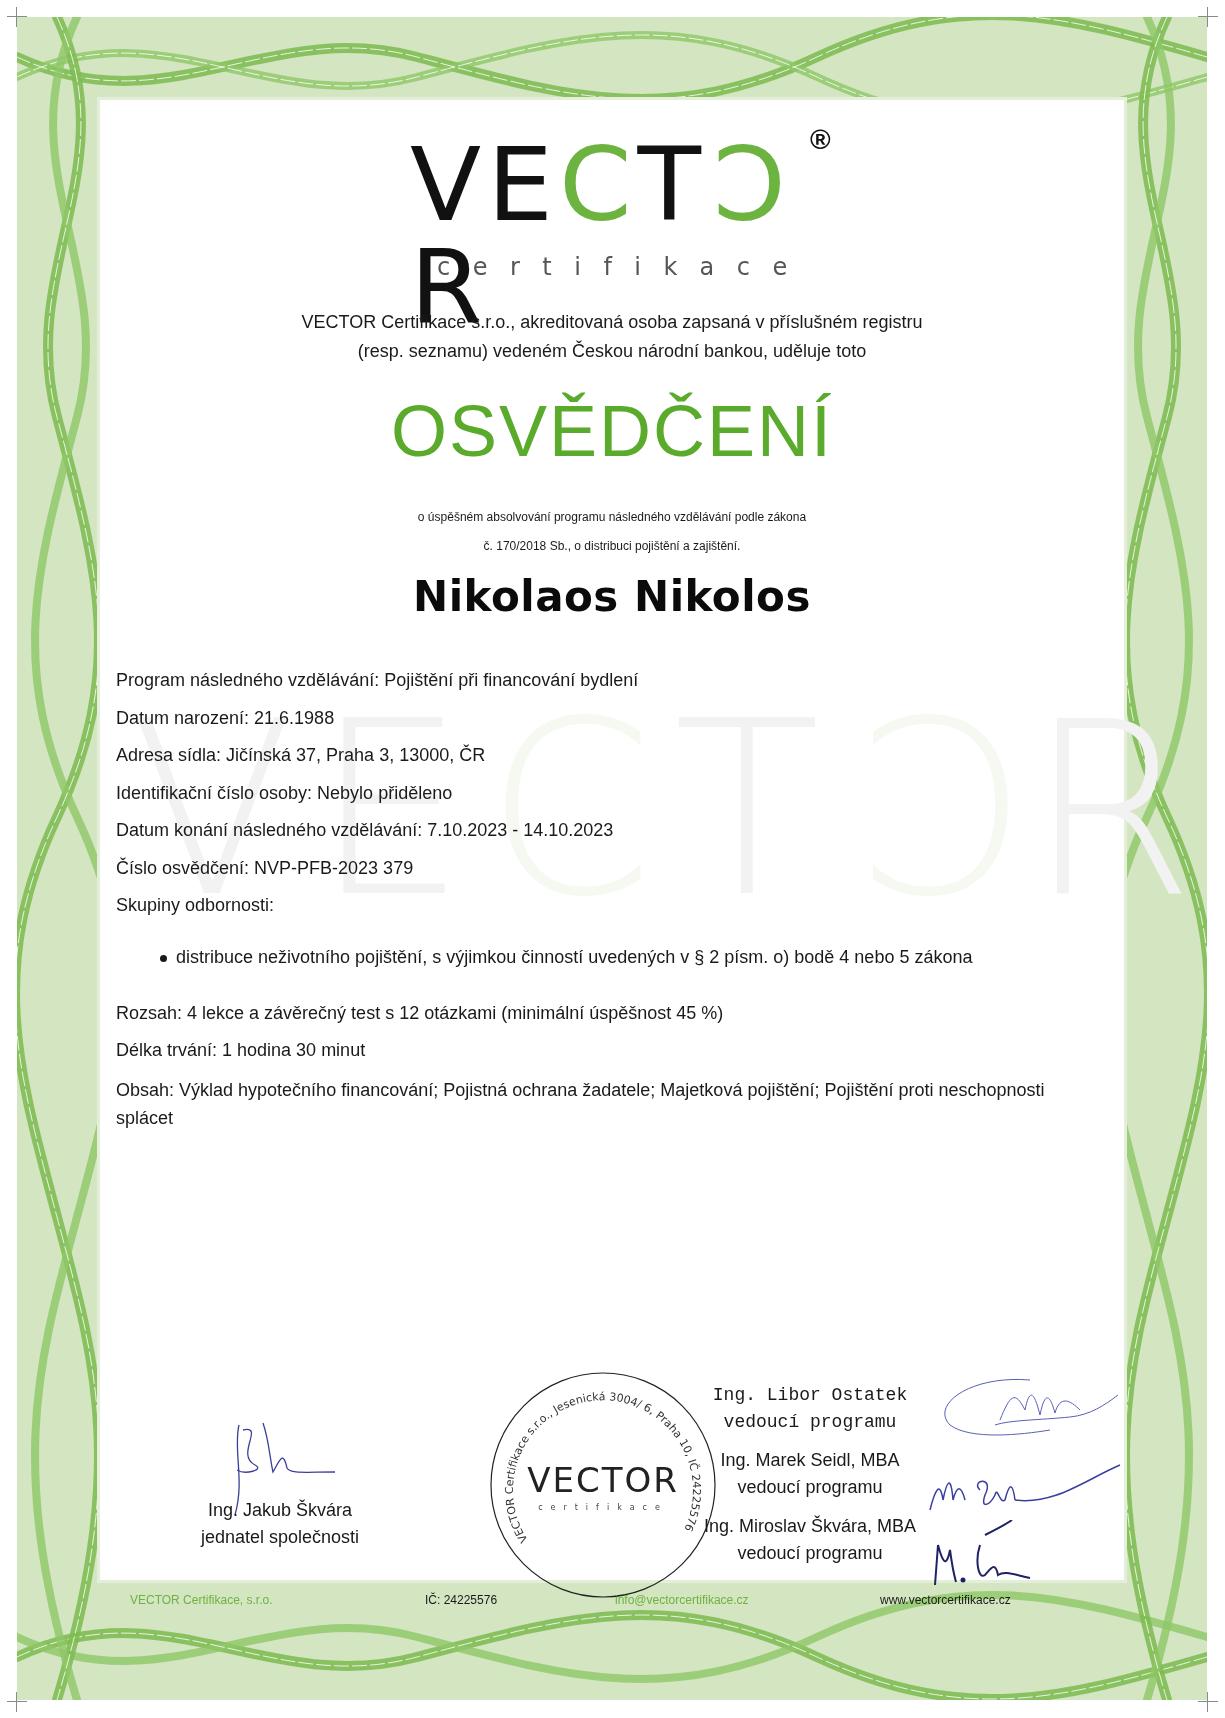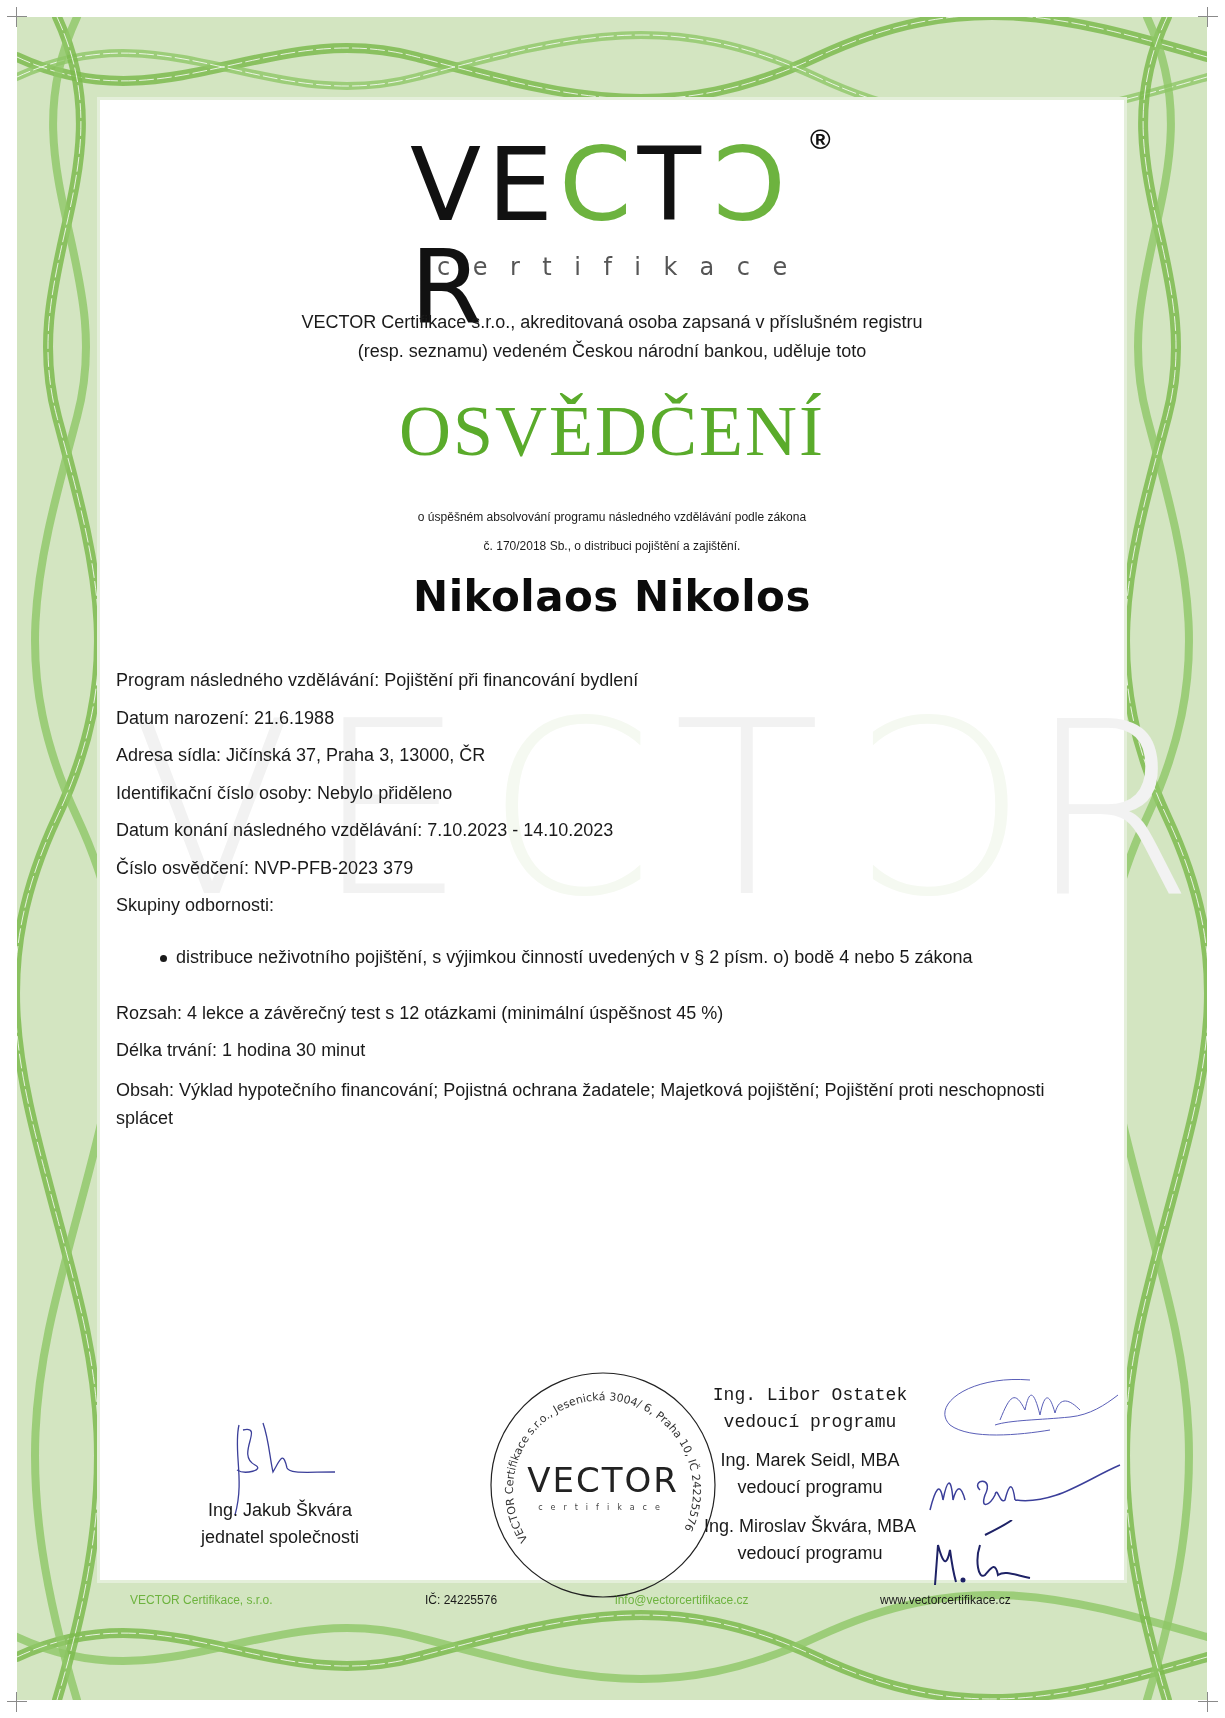--- a/index.html
+++ b/index.html
@@ -43,21 +43,21 @@
   .logo-word .mirror { transform: scaleX(-1); }
   .reg-mark { position: absolute; left: 400px; top: -8px; font-size: 28px; font-weight: 700; color: #111; }
   .logo-sub {
     position: absolute; left: 27px; top: 121px; width: 400px;
     font-family: "DejaVu Sans", sans-serif; font-size: 24px; letter-spacing: 22.5px; color: #555;
   }
 
   .center { position: absolute; left: 100px; width: 1024px; text-align: center; }
   .intro { top: 308px; font-size: 18px; line-height: 29px; color: #1a1a1a; text-align: center; }
   .title {
-    top: 395px; font-family: Liberation Serif, serif; font-size: 72px; font-weight: 300;
+    top: 395px; font-family: Liberation Sans, sans-serif; font-size: 72px; font-weight: 300;
     color: #5aab2b; letter-spacing: 2px; line-height: 1;
   }
   .subtitle { top: 503px; font-size: 12px; line-height: 29px; }
   .recipient { top: 572px; font-family: "DejaVu Sans", sans-serif; font-size: 42px; font-weight: 700; color: #0b0b0b; letter-spacing: 0.5px; }
 
   .details { position: absolute; left: 116px; top: 668px; width: 980px; font-size: 18px; }
   .row { height: 37.5px; line-height: 24px; }
   .row b { font-weight: 400; }
   .bullet-list { padding-left: 0; margin-top: 14px; margin-bottom: 16px; list-style: none; }
   .bullet-list li { position: relative; padding-left: 60px; height: 40px; line-height: 24px; }

